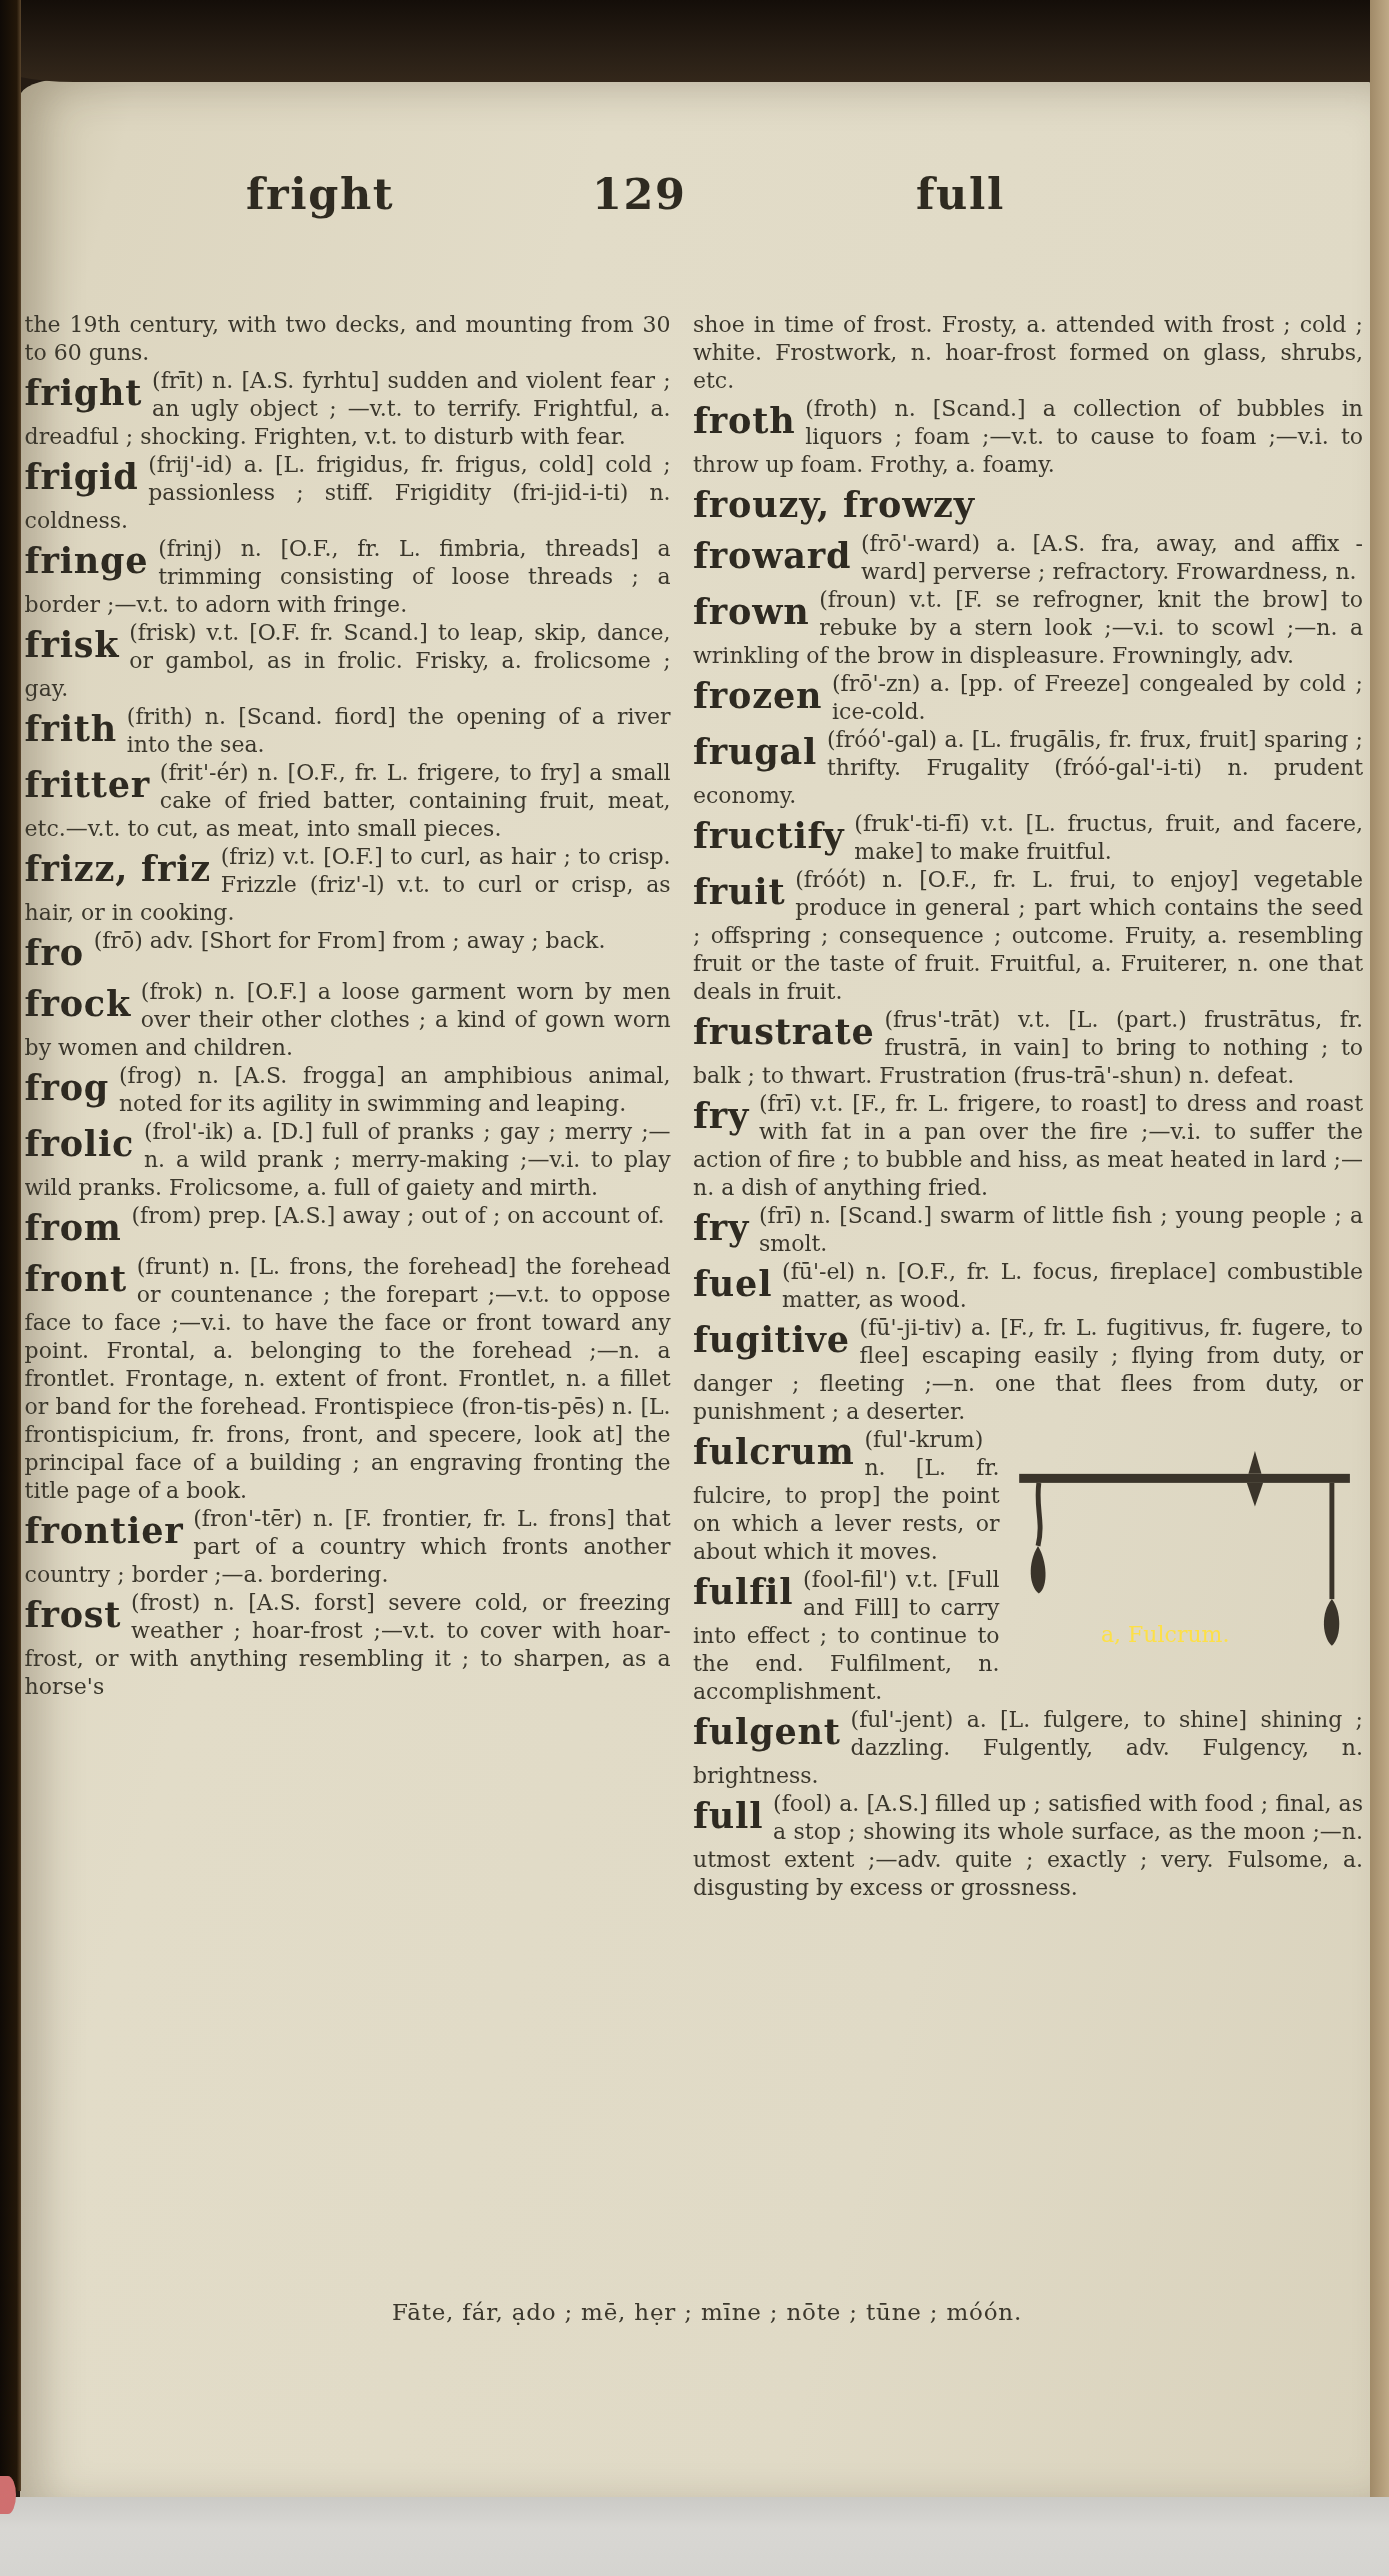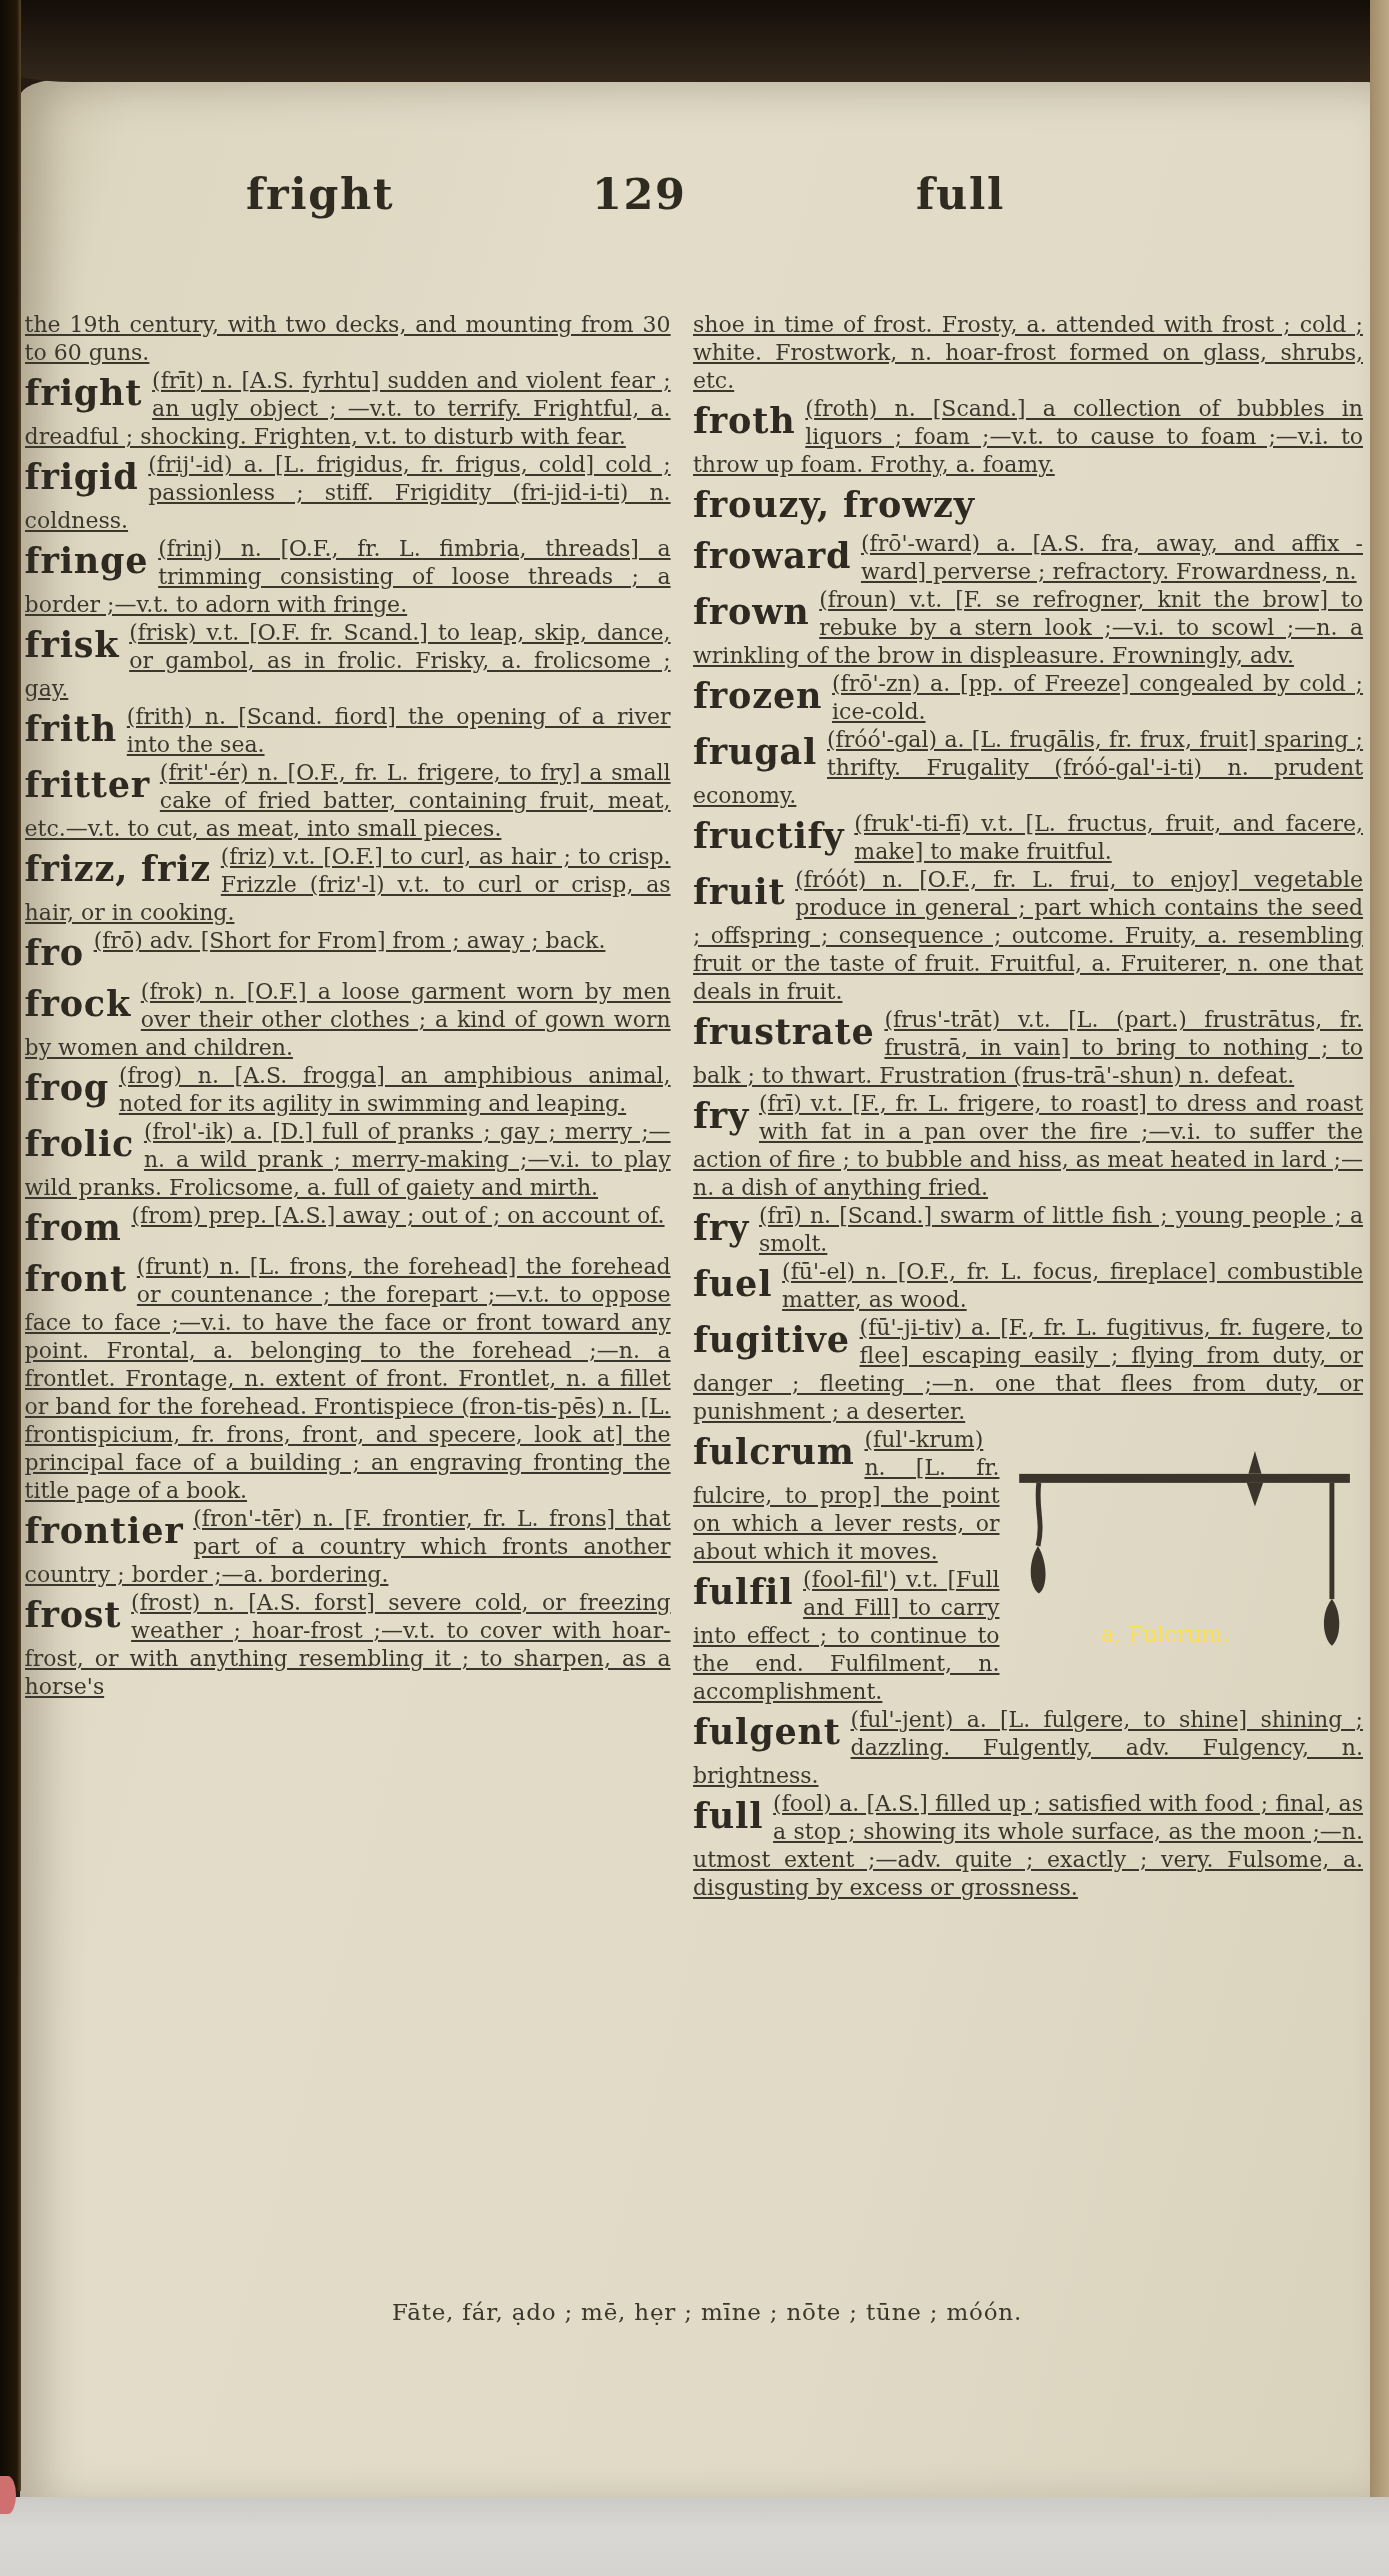--- a/index.html
+++ b/index.html
@@ -26,21 +26,21 @@
 
   
   .runhead span{position:absolute;top:169px;font-weight:bold;font-size:43px;
         color:#2f2b21;letter-spacing:1.6px;}
   .rh-left{left:246px;}
   .rh-num{left:592px;}
   .rh-right{left:916px;}
 
   
   .col{position:absolute;top:311px;font-size:22px;line-height:28px;
-       color:#3b372c;text-align:justify;overflow:hidden;text-decoration:underline;}
+       color:#3b372c;text-align:justify;overflow:hidden;}
   .col-left{left:24.6px;width:646px;height:1966px;}
   .col-right{left:693px;width:670px;height:1966px;}
   .entry{margin:0;clear:left;}
   .hw{float:left;font-weight:bold;font-size:35px;line-height:51px;
       padding-right:9.8px;color:#2e2a21;letter-spacing:0.8px;white-space:nowrap;}
 
   
   .figure{float:right;width:352px;height:256px;margin:4.9px 0 3.3px 11.5px;
           position:relative;}
   .figure svg{display:block;}

